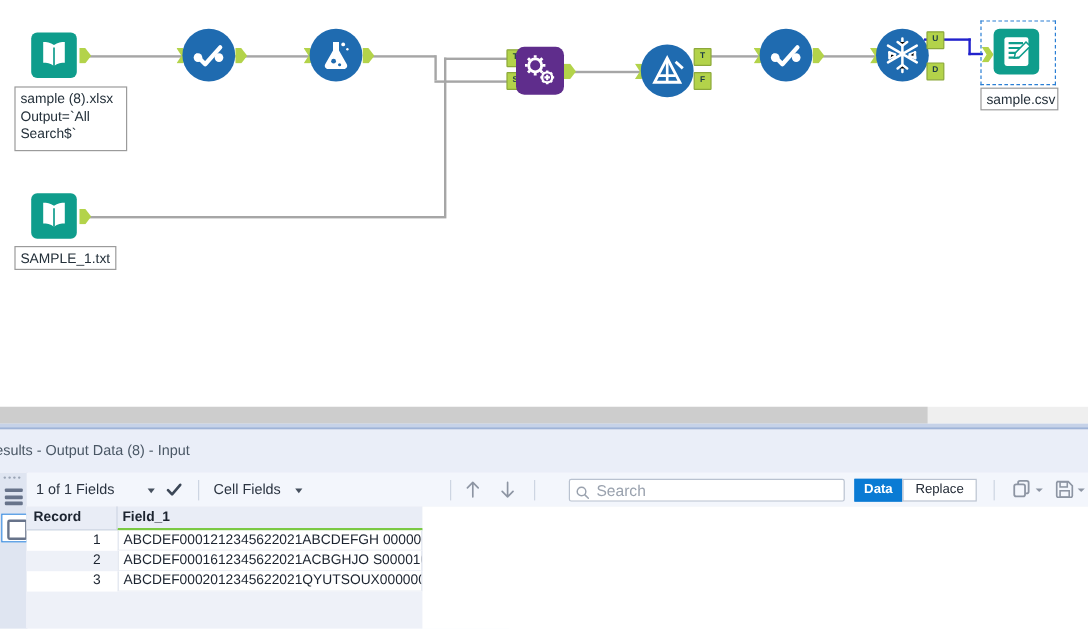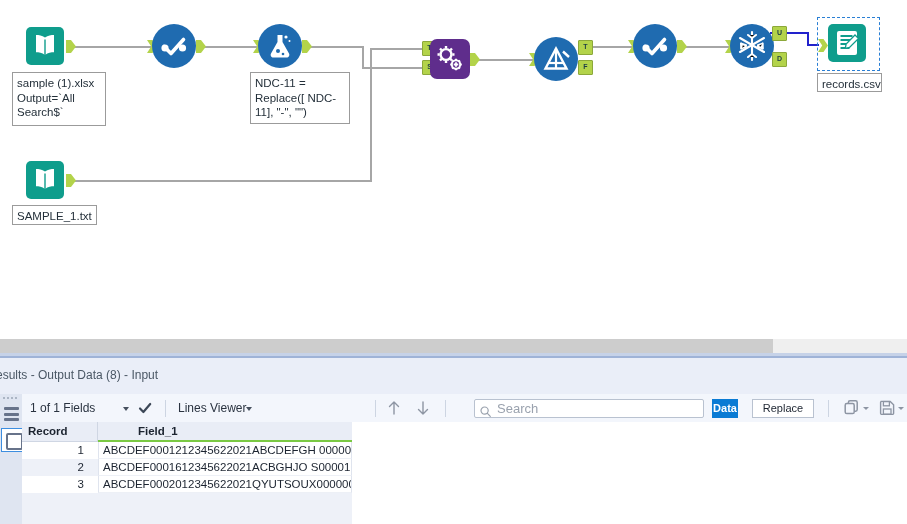--- a/index.html
+++ b/index.html
@@ -136,21 +136,21 @@
       <svg width="40" height="40" viewBox="0 0 40 40">
         <rect x="1" y="1" width="38" height="38" rx="5" fill="#0f9d8c"></rect>
         <path d="M20 11.5c-3-2.2-6.2-2.6-9-2.6v17.4c2.8 0 6 .4 9 2.6 3-2.2 6.2-2.6 9-2.6V8.9c-2.8 0-6 .4-9 2.6z" fill="#ffffff"></path>
         <path d="M20 13.5v15.4" stroke="#0f9d8c" stroke-width="1.4" fill="none"></path>
       </svg>
     </div>
     <div class="conn out" style="left:66px;top:40px;">
         <span class="sq"></span>
       </div>
     <div class="nodelabel" style="left:12px;top:72px;width:94px;height:54px;">
-      <div>sample (1).xlsx</div>
+      <div>sample (8).xlsx</div>
       <div>Output=`All</div>
       <div>Search$`</div>
     </div>
 
     <div class="conn in" style="left:147px;top:40px;">
         <span class="sq"></span>
       </div>
     <div class="node node-circle" style="left:152px;top:24px;">
       <svg width="30" height="30" viewBox="0 0 30 30">
         <circle cx="6" cy="17" r="3.6" fill="#fff"></circle>
@@ -170,25 +170,20 @@
         <path d="M12.5 4h5v7l6.5 11.5c1 1.8-.3 4-2.4 4H8.4c-2.1 0-3.4-2.2-2.4-4L12.5 11V4z" fill="#fff"></path>
         <circle cx="13" cy="20" r="2" fill="#1f6bb0"></circle>
         <circle cx="18" cy="23" r="1.3" fill="#1f6bb0"></circle>
         <circle cx="21" cy="6" r="1.6" fill="#fff"></circle>
         <circle cx="24.5" cy="10" r="1" fill="#fff"></circle>
       </svg>
     </div>
     <div class="conn out" style="left:302px;top:40px;">
         <span class="sq"></span>
       </div>
-    <div class="nodelabel" style="left:250px;top:72px;width:100px;height:52px;">
-      <div> NDC-11 =</div>
-      <div>Replace([ NDC-</div>
-      <div>11], "-", "")</div>
-    </div>
 
     <div class="node node-input" style="left:25px;top:160px;">
       <svg width="40" height="40" viewBox="0 0 40 40">
         <rect x="1" y="1" width="38" height="38" rx="5" fill="#0f9d8c"></rect>
         <path d="M20 11.5c-3-2.2-6.2-2.6-9-2.6v17.4c2.8 0 6 .4 9 2.6 3-2.2 6.2-2.6 9-2.6V8.9c-2.8 0-6 .4-9 2.6z" fill="#ffffff"></path>
         <path d="M20 13.5v15.4" stroke="#0f9d8c" stroke-width="1.4" fill="none"></path>
       </svg>
     </div>
     <div class="conn out" style="left:66px;top:174px;">
         <span class="sq"></span>
@@ -268,21 +263,21 @@
       <svg width="40" height="40" viewBox="0 0 40 40">
         <rect x="1" y="1" width="38" height="38" rx="5" fill="#0f9d8c"></rect>
         <rect x="10" y="8" width="20" height="24" rx="2" fill="#fff"></rect>
         <g stroke="#0f9d8c" stroke-width="1.8">
           <path d="M13.5 13h12M13.5 17h12M13.5 21h12M13.5 25h9"></path>
         </g>
         <path d="M28 12l3.5 3.5-9 9-4.2.8.8-4.2 8.9-9.1z" fill="#fff" stroke="#0f9d8c" stroke-width="1.3"></path>
       </svg>
     </div>
     <div class="nodelabel" style="left:817px;top:73px;width:65px;height:19px;">
-      <div>records.csv</div>
+      <div>sample.csv</div>
     </div>
   </div>
 
   <div class="hscroll">
     <div class="thumb"></div>
   </div>
   <div class="panel-sep"></div>
   <div class="panel-sep2"></div>
 
   <div class="results">
@@ -316,21 +311,21 @@
       <div class="caret" style="left:101px;"></div>
 
       <div class="check" style="left:116px;top:7px;">
         <svg width="14" height="14" viewBox="0 0 14 14">
           <path d="M2 7.5l3.4 3.5L12.2 3" stroke="#3c4757" stroke-width="2.2" fill="none" stroke-linecap="round" stroke-linejoin="round"></path>
         </svg>
       </div>
 
       <div class="tb-div" style="left:143px;"></div>
 
-      <div class="tb-text" style="left:156px;">Lines Viewer</div>
+      <div class="tb-text" style="left:156px;">Cell Fields</div>
       <div class="caret" style="left:224px;"></div>
 
 
       <div class="tb-div" style="left:353px;"></div>
 
       <div class="arrowbtn" style="left:365px;top:6px;">
         <svg width="14" height="16" viewBox="0 0 14 16">
           <path d="M7 14V2M2.5 6.5L7 2l4.5 4.5" stroke="#8d95a3" stroke-width="1.4" fill="none" stroke-linecap="round" stroke-linejoin="round"></path>
         </svg>
       </div>
@@ -345,21 +340,21 @@
       <div class="searchbox" style="left:452px;width:230px;">
         <div class="mag">
           <svg width="11" height="11" viewBox="0 0 11 11">
             <circle cx="4.6" cy="4.6" r="3.6" stroke="#9aa2ae" stroke-width="1.2" fill="none"></circle>
             <path d="M7.4 7.4L10.3 10.3" stroke="#9aa2ae" stroke-width="1.2" stroke-linecap="round"></path>
           </svg>
         </div>
         <div class="ph">Search</div>
       </div>
 
-      <div class="seg on" style="left:690px;width:26px;">Data</div>
+      <div class="seg on" style="left:690px;width:40px;">Data</div>
       <div class="seg" style="left:730px;width:62px;">Replace</div>
 
       <div class="tb-div" style="left:806px;"></div>
 
       <div class="ic-btn" style="left:822px;">
         <svg width="17" height="16" viewBox="0 0 17 16">
           <rect x="1.2" y="3.6" width="9" height="10" rx="1.6" stroke="#8d95a3" stroke-width="1.5" fill="none"></rect>
           <path d="M4.4 3.4V2.4a1.6 1.6 0 0 1 1.6-1.6h5.6a1.6 1.6 0 0 1 1.6 1.6v7.2a1.6 1.6 0 0 1-1.6 1.6h-1" stroke="#8d95a3" stroke-width="1.5" fill="none"></path>
         </svg>
       </div>
@@ -373,21 +368,21 @@
         </svg>
       </div>
       <div class="ic-caret" style="left:876px;"></div>
 
     </div>
 
     <div class="grid">
 
       <div class="grid-head"></div>
       <div class="gh" style="left:6px;">Record</div>
-      <div class="gh" style="left:80px;margin-left:36px;">Field_1</div>
+      <div class="gh" style="left:80px;">Field_1</div>
       <div class="green-underline" style="left:76px;width:254px;"></div>
       <div class="colsep" style="top:0;height:19px;"></div>
 
       <div class="grow" style="top:20px;">
         <div class="gcell-rec">1</div>
         <div class="gcell-f1">ABCDEF0001212345622021ABCDEFGH  00000008…</div>
       </div>
       <div class="grow alt" style="top:37px;">
         <div class="gcell-rec">2</div>
         <div class="gcell-f1">ABCDEF0001612345622021ACBGHJO  S00001093…</div>

